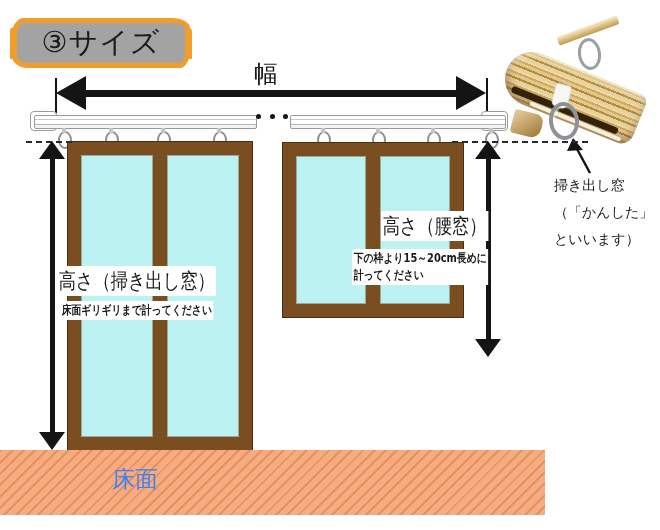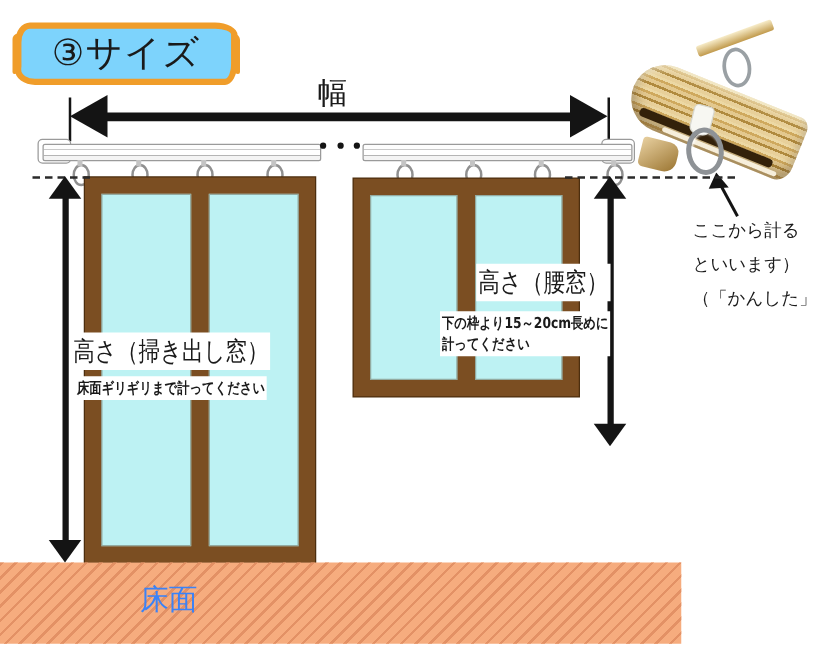--- a/index.html
+++ b/index.html
@@ -5,21 +5,21 @@
   html,body{margin:0;padding:0;background:#fff;}
   #canvas{
     position:relative;width:660px;height:530px;background:#ffffff;overflow:hidden;
     font-family:"DejaVu Sans","Liberation Sans",sans-serif;color:#1a1a1a;
   }
   
   .title-frame{
     position:absolute;left:12px;top:18px;width:168px;height:40px;
     border:5px solid var(--accent-orange,#F09D2A);
     border-radius:12px 18px 10px 16px / 16px 10px 18px 12px;
-    display:flex;align-items:center;justify-content:center;background:#7dd3fc;
+    display:flex;align-items:center;justify-content:center;background:#a3a3a3;
   }
   .title-frame::before,.title-frame::after{
     content:"";position:absolute;top:4px;bottom:4px;width:7px;
     background:var(--accent-orange,#F09D2A);border-radius:6px 2px 8px 3px;
   }
   .title-frame::before{left:-7px;transform:skewY(-7deg);}
   .title-frame::after{right:-7px;transform:skewY(7deg);border-radius:2px 7px 3px 8px;}
   .title-text{font-size:29px;font-weight:500;letter-spacing:1px;white-space:nowrap;}
 
   
@@ -178,18 +178,18 @@
     <div class="runner"></div>
     <div class="ring-bottom"></div>
   </div>
 
   <svg class="pointer" viewBox="0 0 28 36">
     <path d="M24 35 L11 11" stroke="#141414" stroke-width="2.4" fill="none"></path>
     <polygon points="7,0 17,12 1,13" fill="#141414"></polygon>
   </svg>
 
   <div class="photo-caption">
-    <div>ここから計る</div>
+    <div>掃き出し窓</div>
+    <div>（「かんした」</div>
     <div>といいます）</div>
-    <div>（「かんした」</div>
   </div>
 
 </div>
 
 </body></html>

